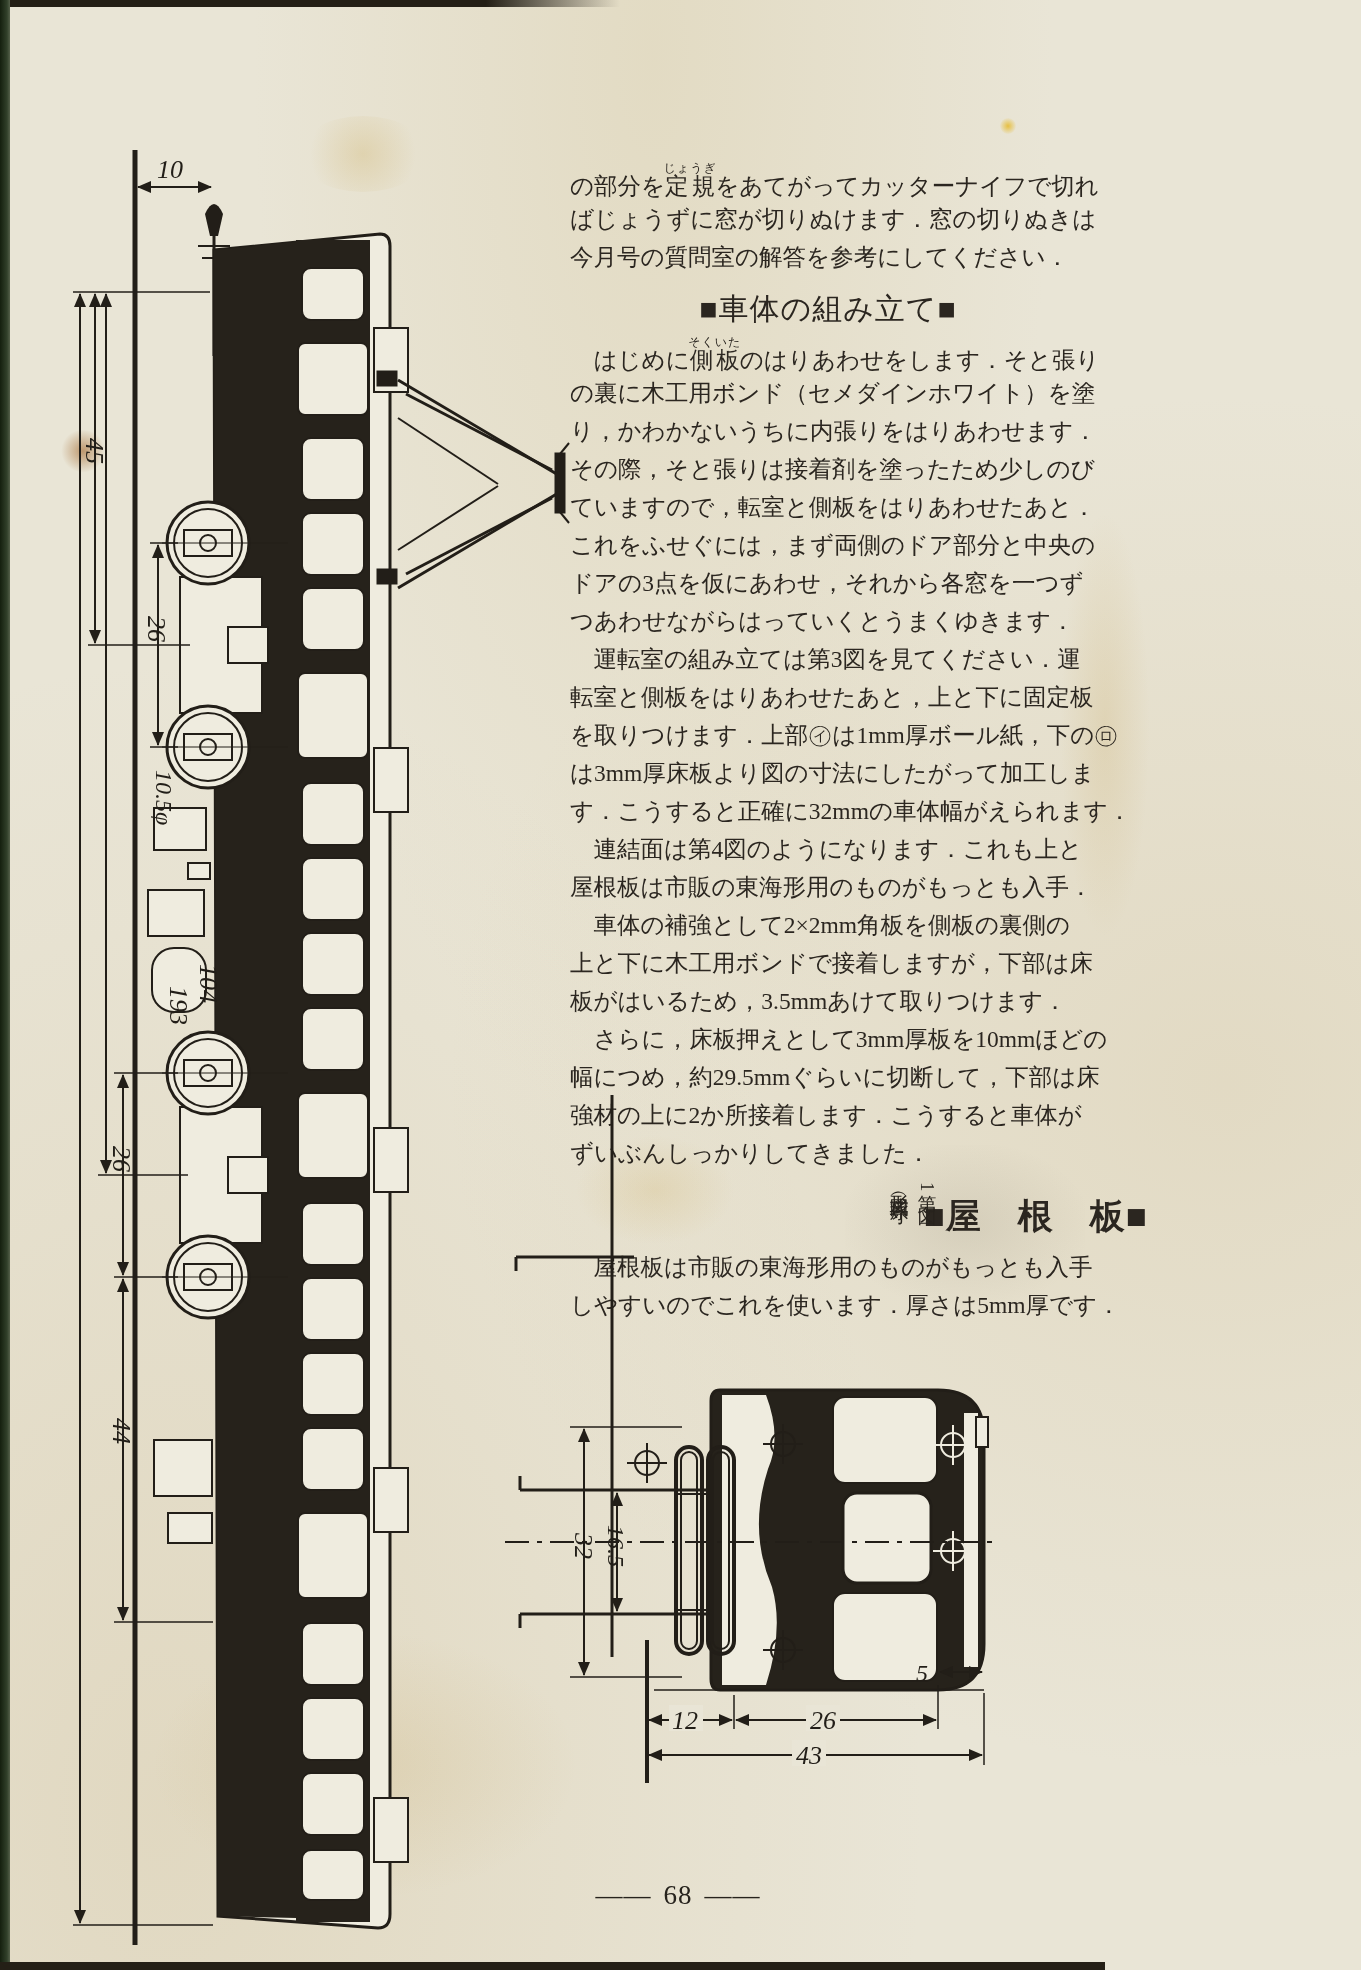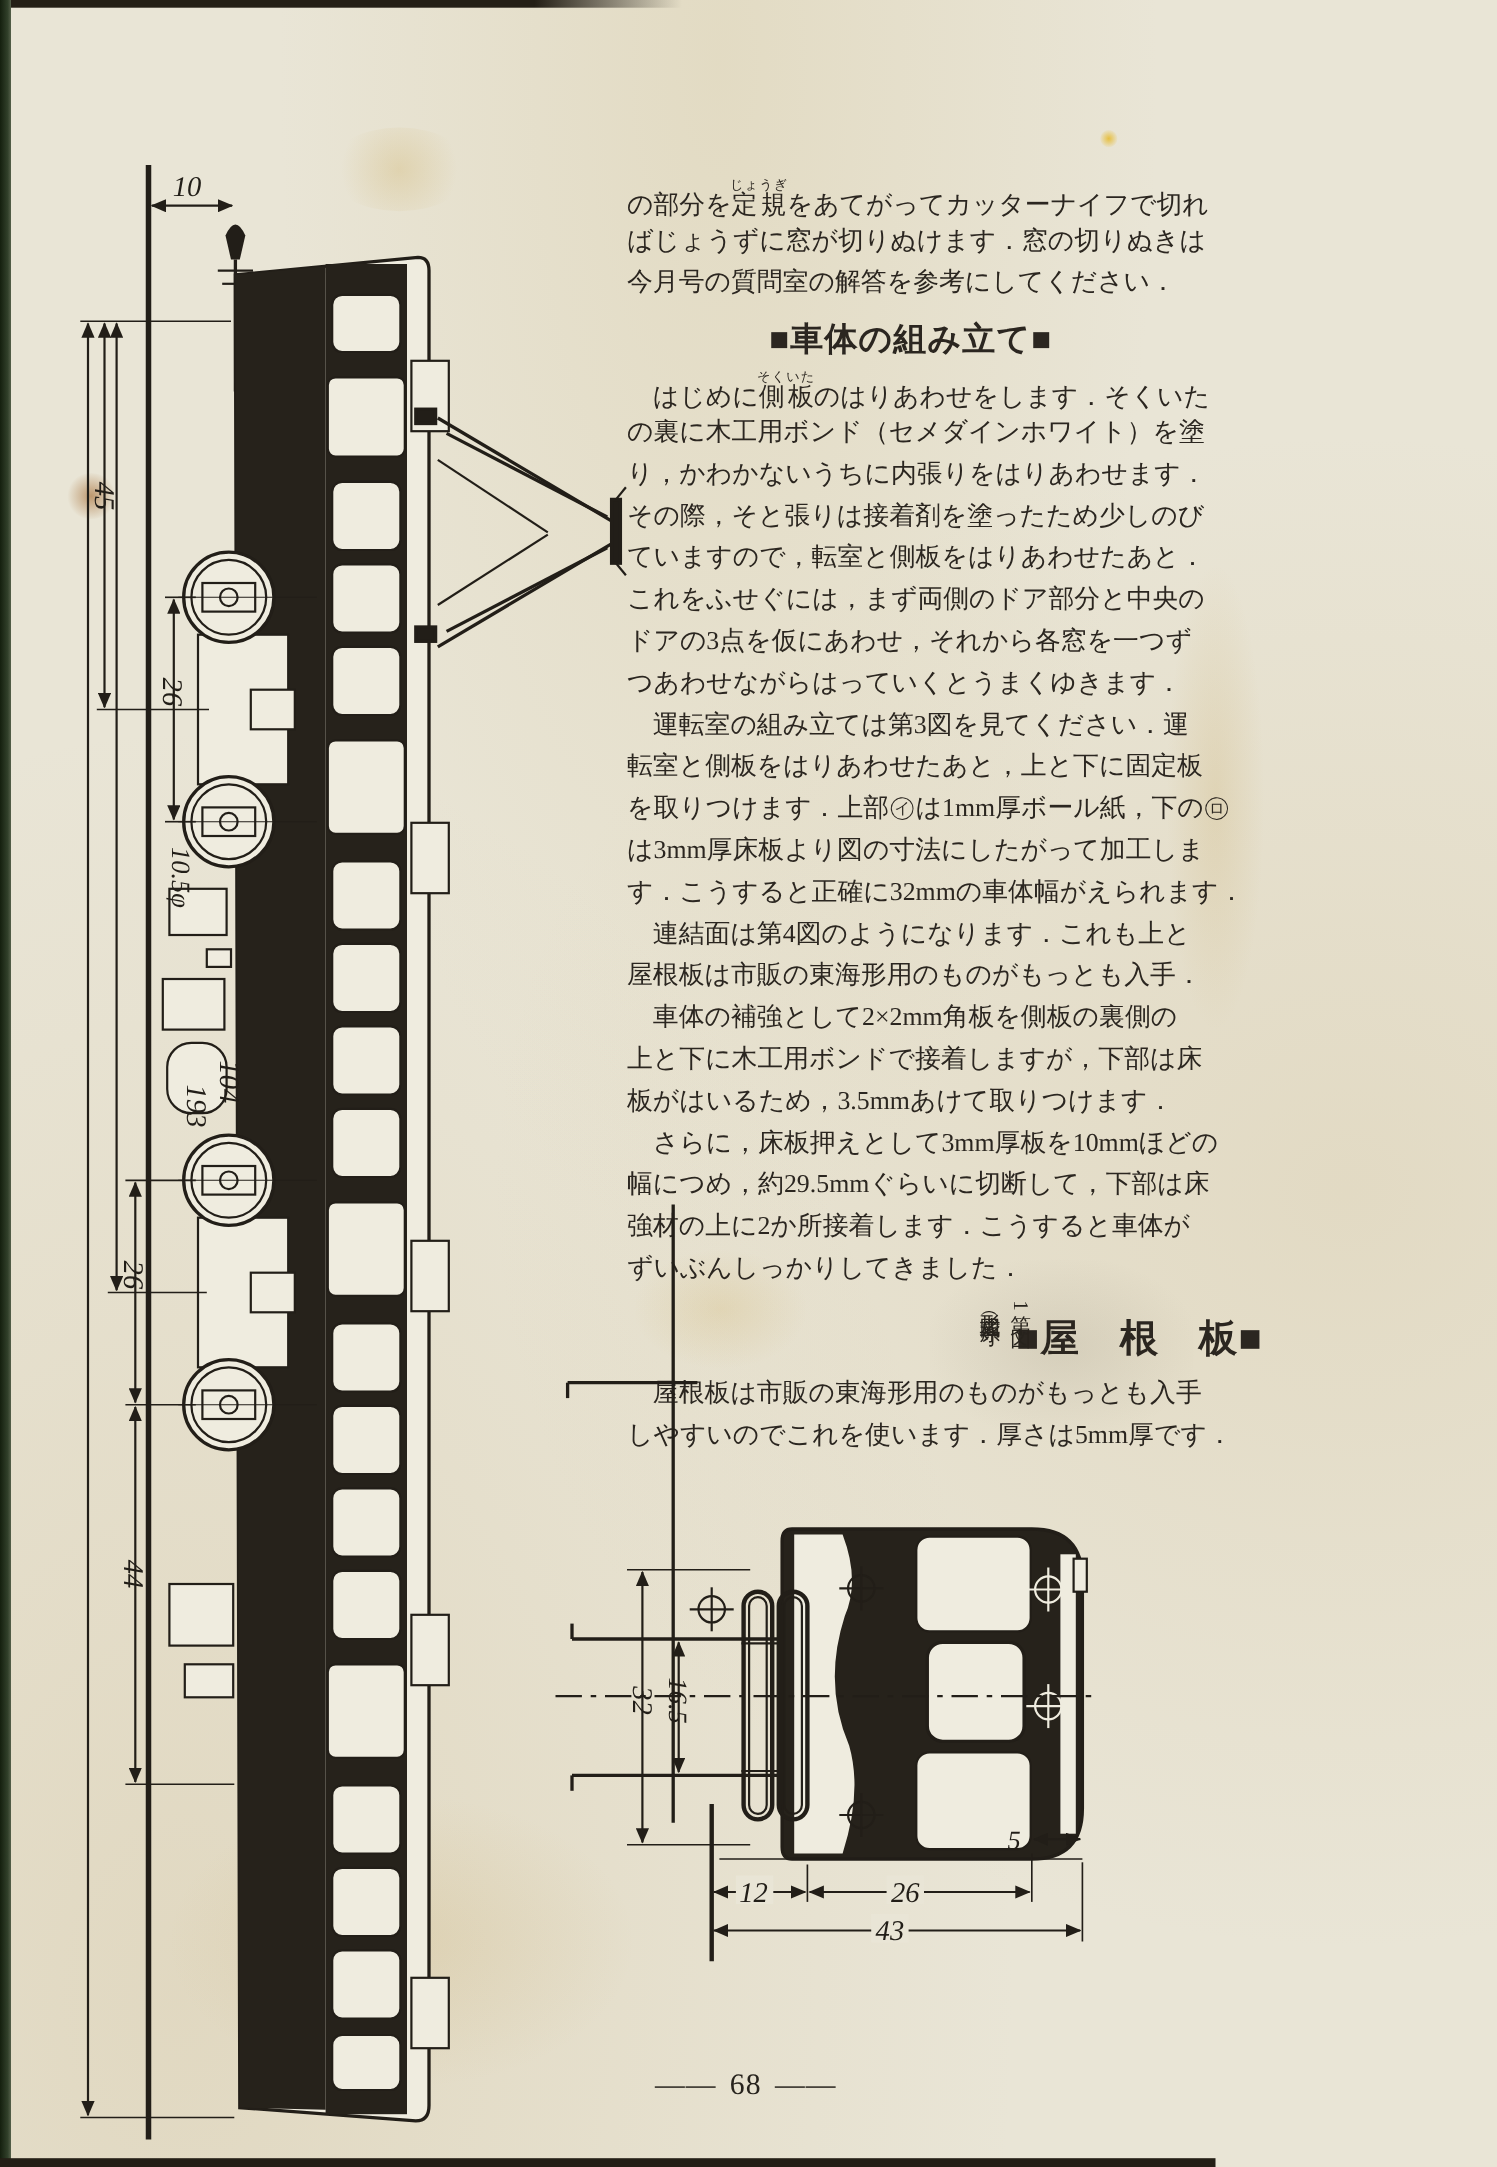--- a/index.html
+++ b/index.html
@@ -20,21 +20,21 @@
   .st2{left:298px;top:116px;width:130px;height:76px;border-radius:50%;background:radial-gradient(circle,rgba(196,156,58,.22),rgba(196,156,58,0) 70%)}
   .st3{left:1000px;top:118px;width:16px;height:16px;border-radius:50%;background:radial-gradient(circle,rgba(230,185,40,.85),rgba(230,185,40,0) 75%)}
   .st4{left:150px;top:1630px;width:430px;height:270px;background:radial-gradient(ellipse,rgba(185,146,62,.15),transparent 70%)}
   .st5{left:1060px;top:510px;width:90px;height:430px;background:radial-gradient(ellipse,rgba(190,150,62,.17),transparent 70%)}
   .st6{left:575px;top:1135px;width:160px;height:110px;background:radial-gradient(ellipse,rgba(200,162,70,.18),transparent 70%)}
   .ghost1{left:845px;top:1145px;width:240px;height:160px;background:radial-gradient(ellipse,rgba(110,100,80,.13),transparent 75%)}
 
   .textcol{left:570px;top:162px;width:516px}
   .tl{height:38px;line-height:38px;font-size:23.5px;white-space:nowrap}
   .tl ruby rt{font-size:12px;letter-spacing:1px}
-  .h1{font-size:30px;font-weight:bold;text-align:center;height:38px;line-height:38px;margin:14px 0 8px;letter-spacing:1px}
+  .h1{font-size:30px;font-weight:normal;text-align:center;height:38px;line-height:38px;margin:14px 0 8px;letter-spacing:1px}
   .h2{font-size:35px;font-weight:bold;text-align:right;height:38px;line-height:38px;margin:26px 0 12px;transform:translateX(62px);letter-spacing:1px}
 
   .caption{left:884px;top:1180px;height:175px;writing-mode:vertical-rl;font-size:19px;letter-spacing:2px;color:#27231d}
   .caption span{display:block;margin:0 2px}
 
   .pageno{left:588px;top:1880px;width:180px;text-align:center;font-size:27px;letter-spacing:1px;color:#27231d}
   .pageno span{margin:0 6px}
 
   svg{overflow:visible}
   svg .ink{stroke:#221e18}
@@ -201,21 +201,21 @@
   </g>
 </svg>
 
 <div class="abs textcol">
   <div class="tl"><span>の部分を</span><ruby><span>定規</span><rt>じょうぎ</rt></ruby><span>をあてがってカッターナイフで切れ</span></div>
   <div class="tl">ばじょうずに窓が切りぬけます．窓の切りぬきは</div>
   <div class="tl">今月号の質問室の解答を参考にしてください．</div>
 
   <div class="h1">■車体の組み立て■</div>
 
-  <div class="tl"><span>　はじめに</span><ruby><span>側板</span><rt>そくいた</rt></ruby><span>のはりあわせをします．そくいた</span></div>
+  <div class="tl"><span>　はじめに</span><ruby><span>側板</span><rt>そくいた</rt></ruby><span>のはりあわせをします．そと張り</span></div>
   <div class="tl">の裏に木工用ボンド（セメダインホワイト）を塗</div>
   <div class="tl">り，かわかないうちに内張りをはりあわせます．</div>
   <div class="tl">その際，そと張りは接着剤を塗ったため少しのび</div>
   <div class="tl">ていますので，転室と側板をはりあわせたあと．</div>
   <div class="tl">これをふせぐには，まず両側のドア部分と中央の</div>
   <div class="tl">ドアの3点を仮にあわせ，それから各窓を一つず</div>
   <div class="tl">つあわせながらはっていくとうまくゆきます．</div>
 
   <div class="tl">　運転室の組み立ては第3図を見てください．運</div>
   <div class="tl">転室と側板をはりあわせたあと，上と下に固定板</div>

